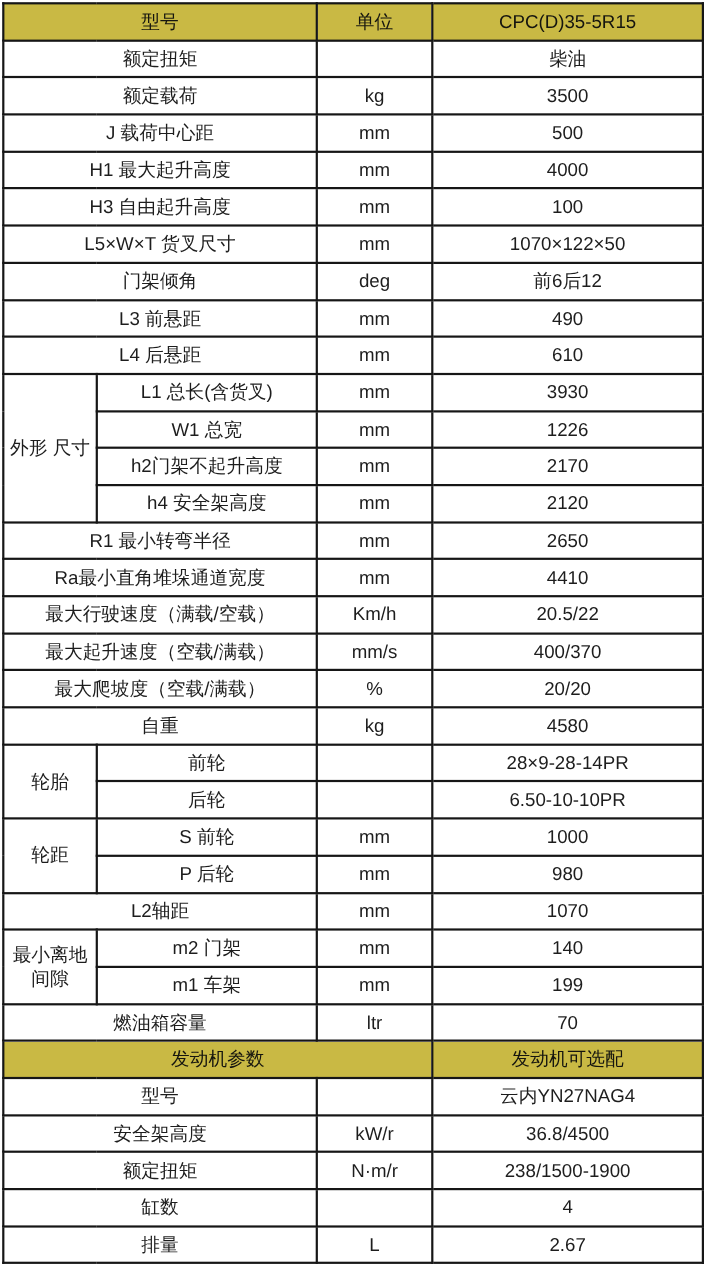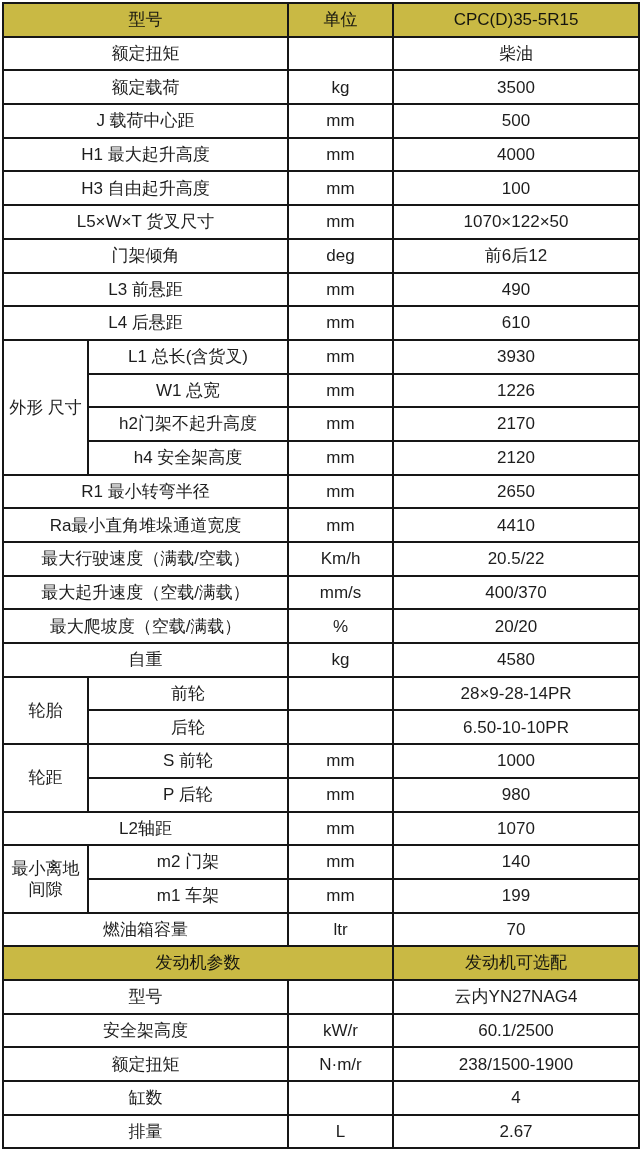--- a/index.html
+++ b/index.html
@@ -204,21 +204,21 @@
           <td>发动机可选配</td>
         </tr>
         <tr>
           <td colspan="2">型号</td>
           <td></td>
           <td>云内YN27NAG4</td>
         </tr>
         <tr>
           <td colspan="2">安全架高度</td>
           <td>kW/r</td>
-          <td>60.1/2500</td>
+          <td>36.8/4500</td>
         </tr>
         <tr>
           <td colspan="2">额定扭矩</td>
           <td>N·m/r</td>
           <td>238/1500-1900</td>
         </tr>
         <tr>
           <td colspan="2">缸数</td>
           <td></td>
           <td>4</td>

